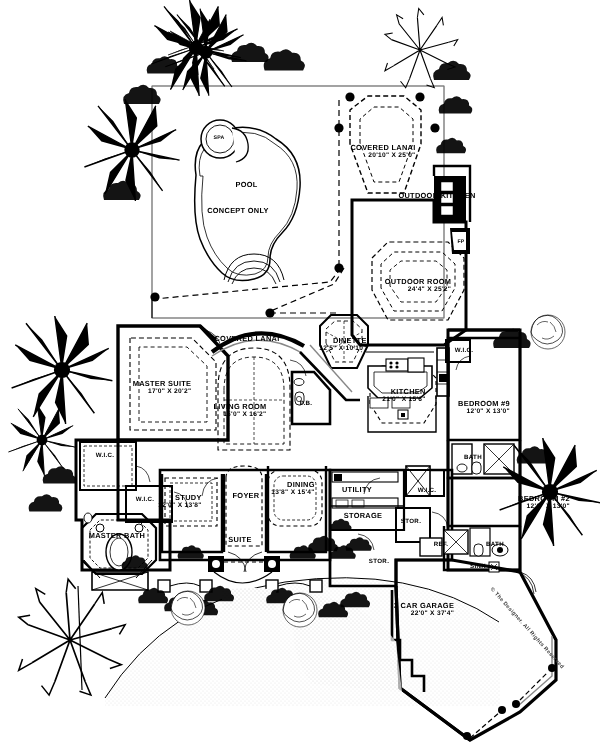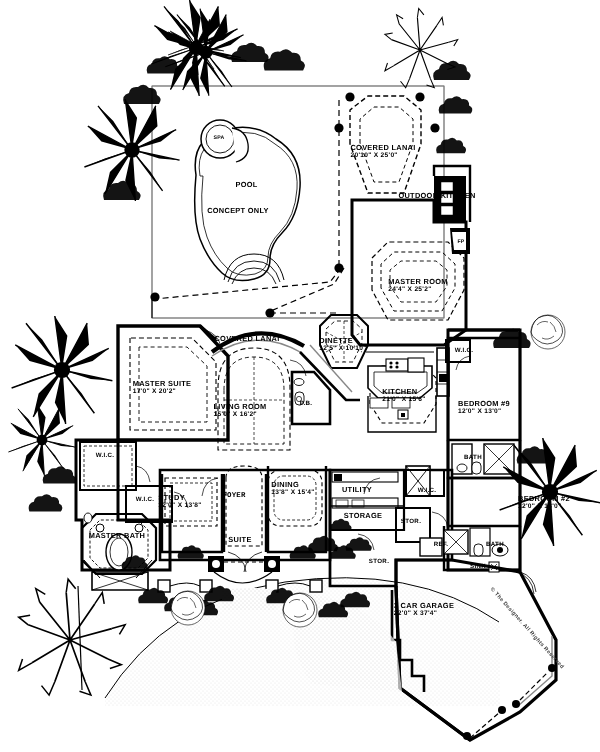--- a/index.html
+++ b/index.html
@@ -20,21 +20,21 @@
   #plan-svg {
     position: absolute;
     left: 0;
     top: 0;
     width: 600px;
     height: 752px;
   }
   
   .room-label {
     position: absolute;
-    text-align: left;
+    text-align: right;
     color: #000000;
     font-weight: bold;
     letter-spacing: 0.3px;
     line-height: 1.12;
     transform: translate(-50%, -50%);
     white-space: nowrap;
     pointer-events: none;
     text-rendering: geometricPrecision;
   }
   .room-label .rl-name {
@@ -508,21 +508,21 @@
         <span class="rl-name">CONCEPT ONLY</span>
       </div>
       <div class="room-label" style="left: 383px; top: 152px;">
         <span class="rl-name">COVERED LANAI</span>
         <span class="rl-dim">20'10" X 25'0"</span>
       </div>
       <div class="room-label" style="left: 437px; top: 196px;">
         <span class="rl-name">OUTDOOR KITCHEN</span>
       </div>
       <div class="room-label" style="left: 418px; top: 286px;">
-        <span class="rl-name">MASTER ROOM</span>
+        <span class="rl-name">OUTDOOR ROOM</span>
         <span class="rl-dim">24'4" X 25'2"</span>
       </div>
       <div class="room-label sz-xs" style="left: 461px; top: 243px;">
         <span class="rl-name">FP</span>
       </div>
       <div class="room-label" style="left: 343px; top: 345px;">
         <span class="rl-name">DINETTE</span>
         <span class="rl-dim">12'5" X 10'10"</span>
       </div>
       <div class="room-label" style="left: 404px; top: 396px;">
@@ -549,21 +549,21 @@
       <div class="room-label sz-sm" style="left: 145px; top: 500px;">
         <span class="rl-name">W.I.C.</span>
       </div>
       <div class="room-label" style="left: 117px; top: 536px;">
         <span class="rl-name">MASTER BATH</span>
       </div>
       <div class="room-label" style="left: 180px; top: 502px;">
         <span class="rl-name">STUDY</span>
         <span class="rl-dim">12'0" X 13'8"</span>
       </div>
-      <div class="room-label" style="left: 234px; top: 496px; font-family: Liberation Mono, monospace;">
+      <div class="room-label" style="left: 246px; top: 496px;">
         <span class="rl-name">FOYER</span>
       </div>
       <div class="room-label" style="left: 293px; top: 489px;">
         <span class="rl-name">DINING</span>
         <span class="rl-dim">13'8" X 15'4"</span>
       </div>
       <div class="room-label" style="left: 240px; top: 540px;">
         <span class="rl-name">SUITE</span>
       </div>
       <div class="room-label" style="left: 357px; top: 490px;">

